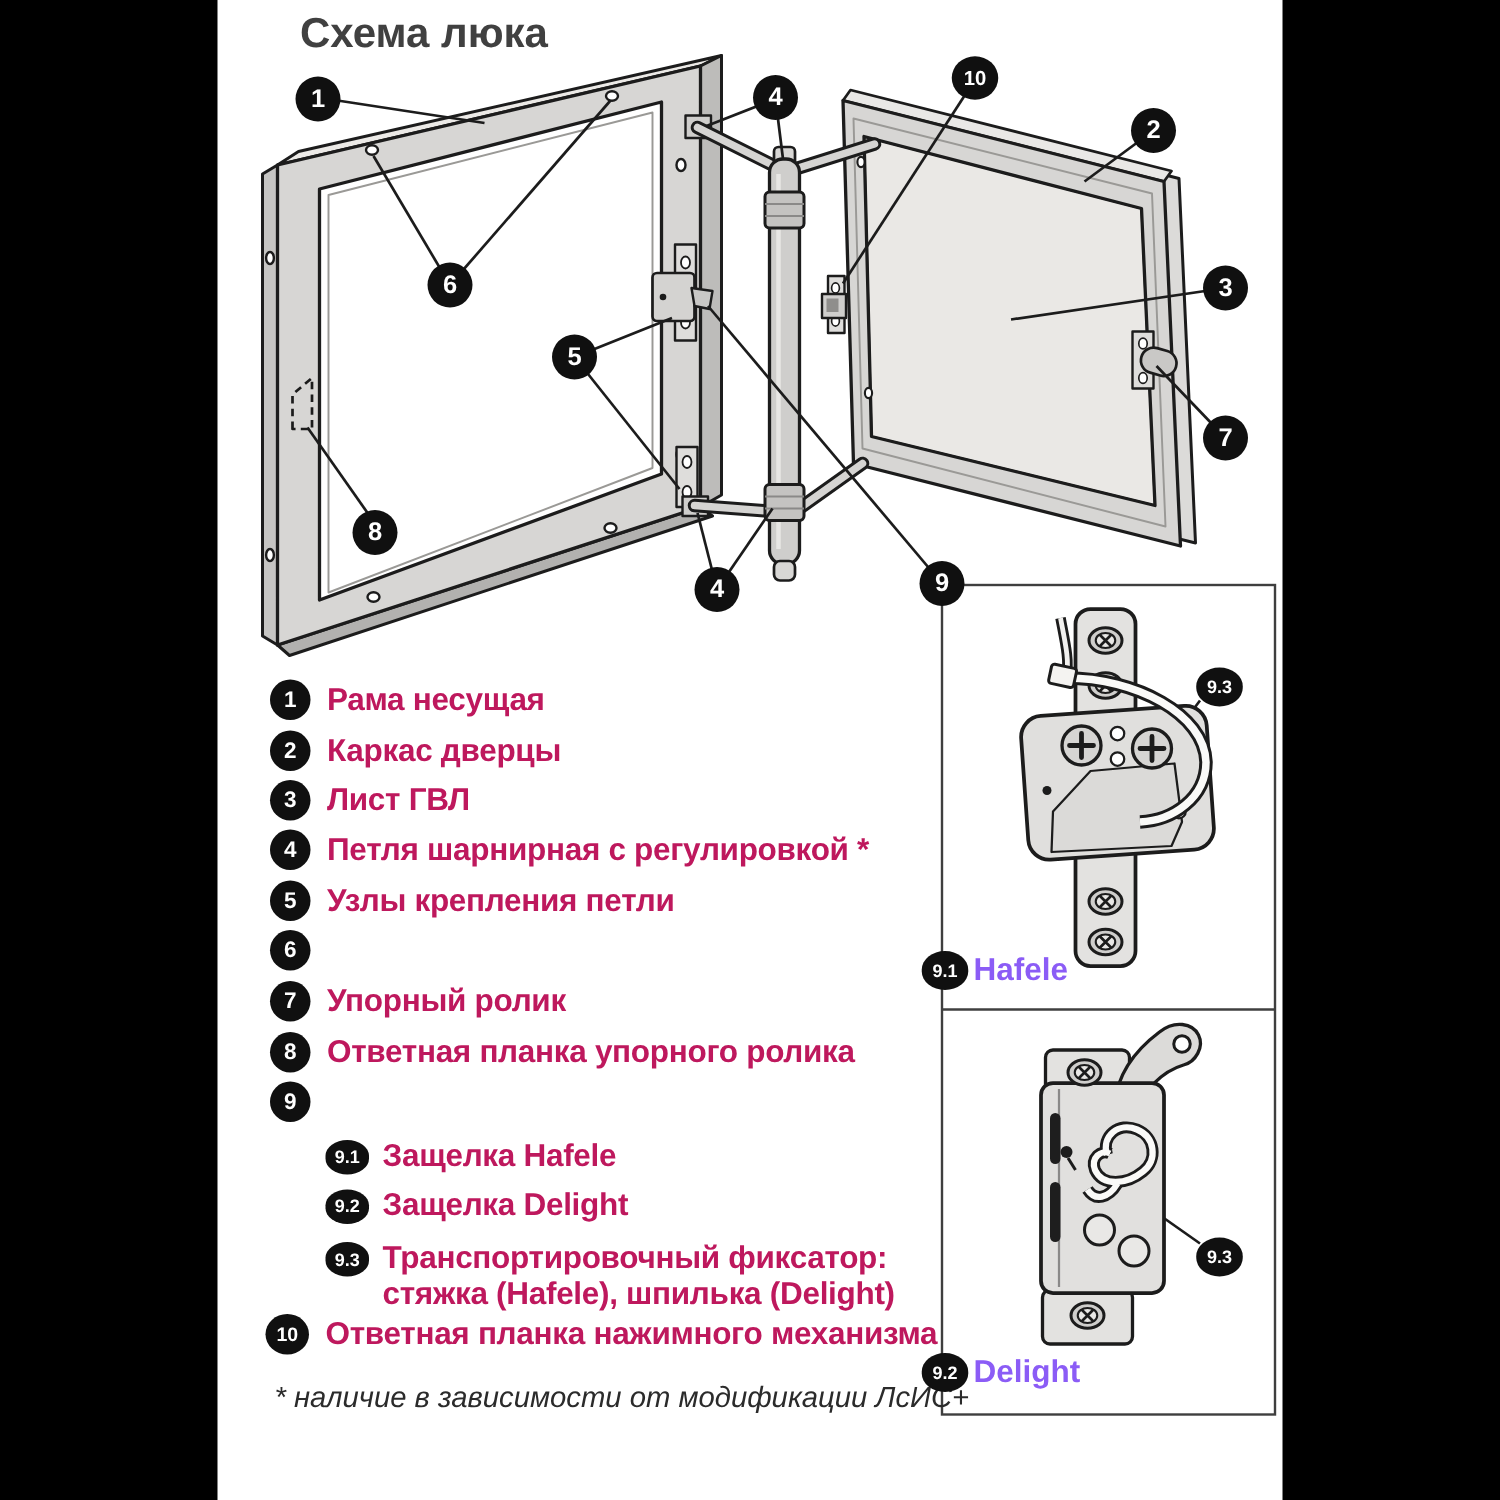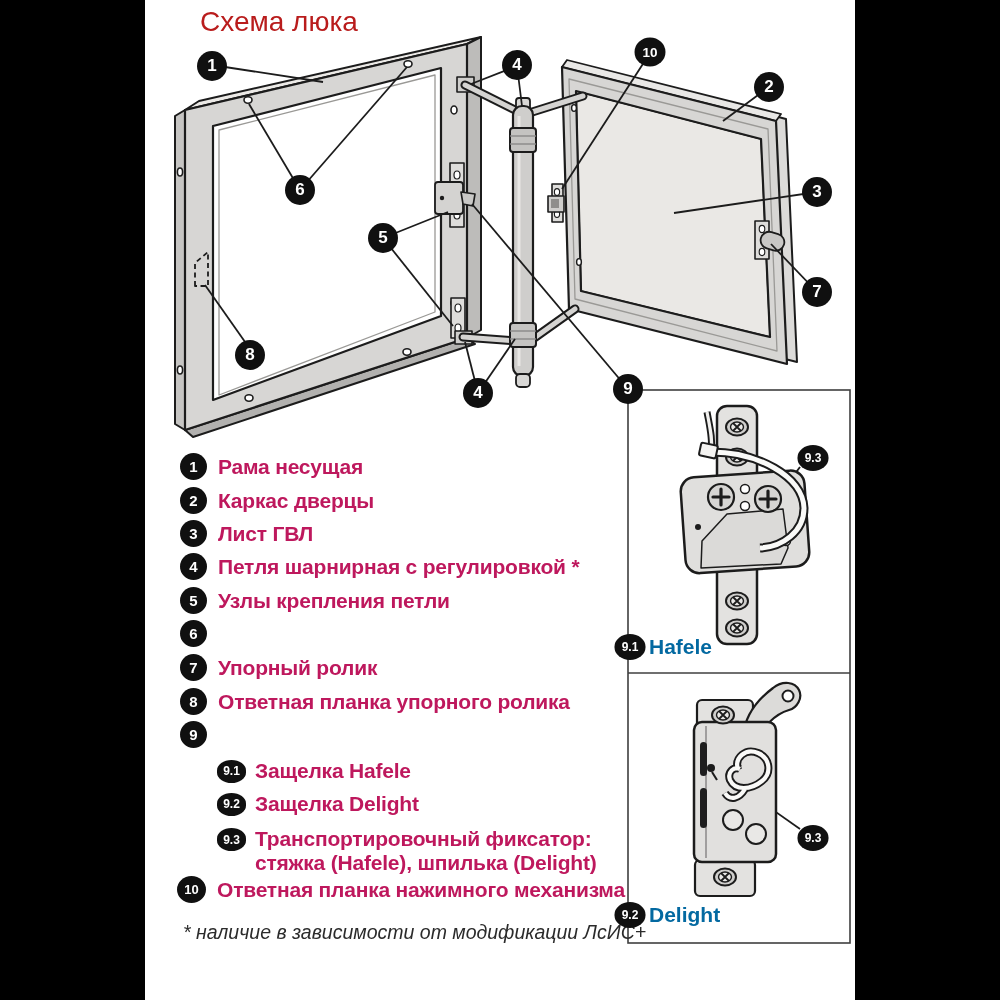--- a/index.html
+++ b/index.html
@@ -5,21 +5,21 @@
   html,body{margin:0;padding:0;}
   body{
     width:1000px;height:1000px;position:relative;background:#000;
     font-family:"Liberation Sans",sans-serif;overflow:hidden;
   }
   .sidebar{position:absolute;top:0;width:147px;height:1000px;background:#000;}
   .sidebar.left{left:0;}
   .sidebar.right{right:0;}
   .content{position:absolute;left:145px;top:0;width:710px;height:1000px;background:#fff;}
   .page-title{
-    position:absolute;left:55px;top:6px;font-size:28px;font-weight:400;color:#b91c1c;letter-spacing:0;
+    position:absolute;left:55px;top:6px;font-size:28px;font-weight:700;color:#404040;letter-spacing:0;
   }
   svg.diagram{position:absolute;left:0;top:0;pointer-events:none;}
   
   .callout{
     position:absolute;transform:translate(-50%,-50%);
     width:30px;height:30px;border-radius:50%;background:#101010;color:#fff;
     display:flex;align-items:center;justify-content:center;
     font-weight:700;font-size:17px;z-index:5;
   }
   .callout.two{font-size:13.5px;width:31px;height:29px;}
@@ -35,21 +35,21 @@
   .lbadge.sub{width:29px;height:23px;border-radius:50%/46%;font-size:12px;}
   .ltext{font-size:21px;font-weight:700;color:#be185d;white-space:nowrap;letter-spacing:-0.2px;}
   .ltext .l2{display:block;text-align:right;}
   .lrow.multiline{align-items:flex-start;}
   .lrow.multiline .lbadge{margin-top:1px;}
   .lrow.multiline .ltext{line-height:24px;}
   .footnote{
     position:absolute;left:38px;top:921px;font-size:19.5px;font-style:italic;
     color:#2b2b2b;font-weight:400;white-space:nowrap;
   }
-  .boxlabel{position:absolute;font-size:21px;font-weight:700;color:#0369a1;z-index:6;}
+  .boxlabel{position:absolute;font-size:21px;font-weight:700;color:#8b5cf6;z-index:6;}
 </style>
 </head>
 <body>
 
 <div class="sidebar left"></div>
 <div class="sidebar right"></div>
 
 <div class="content">
 
   <div class="page-title">Схема люка</div>

